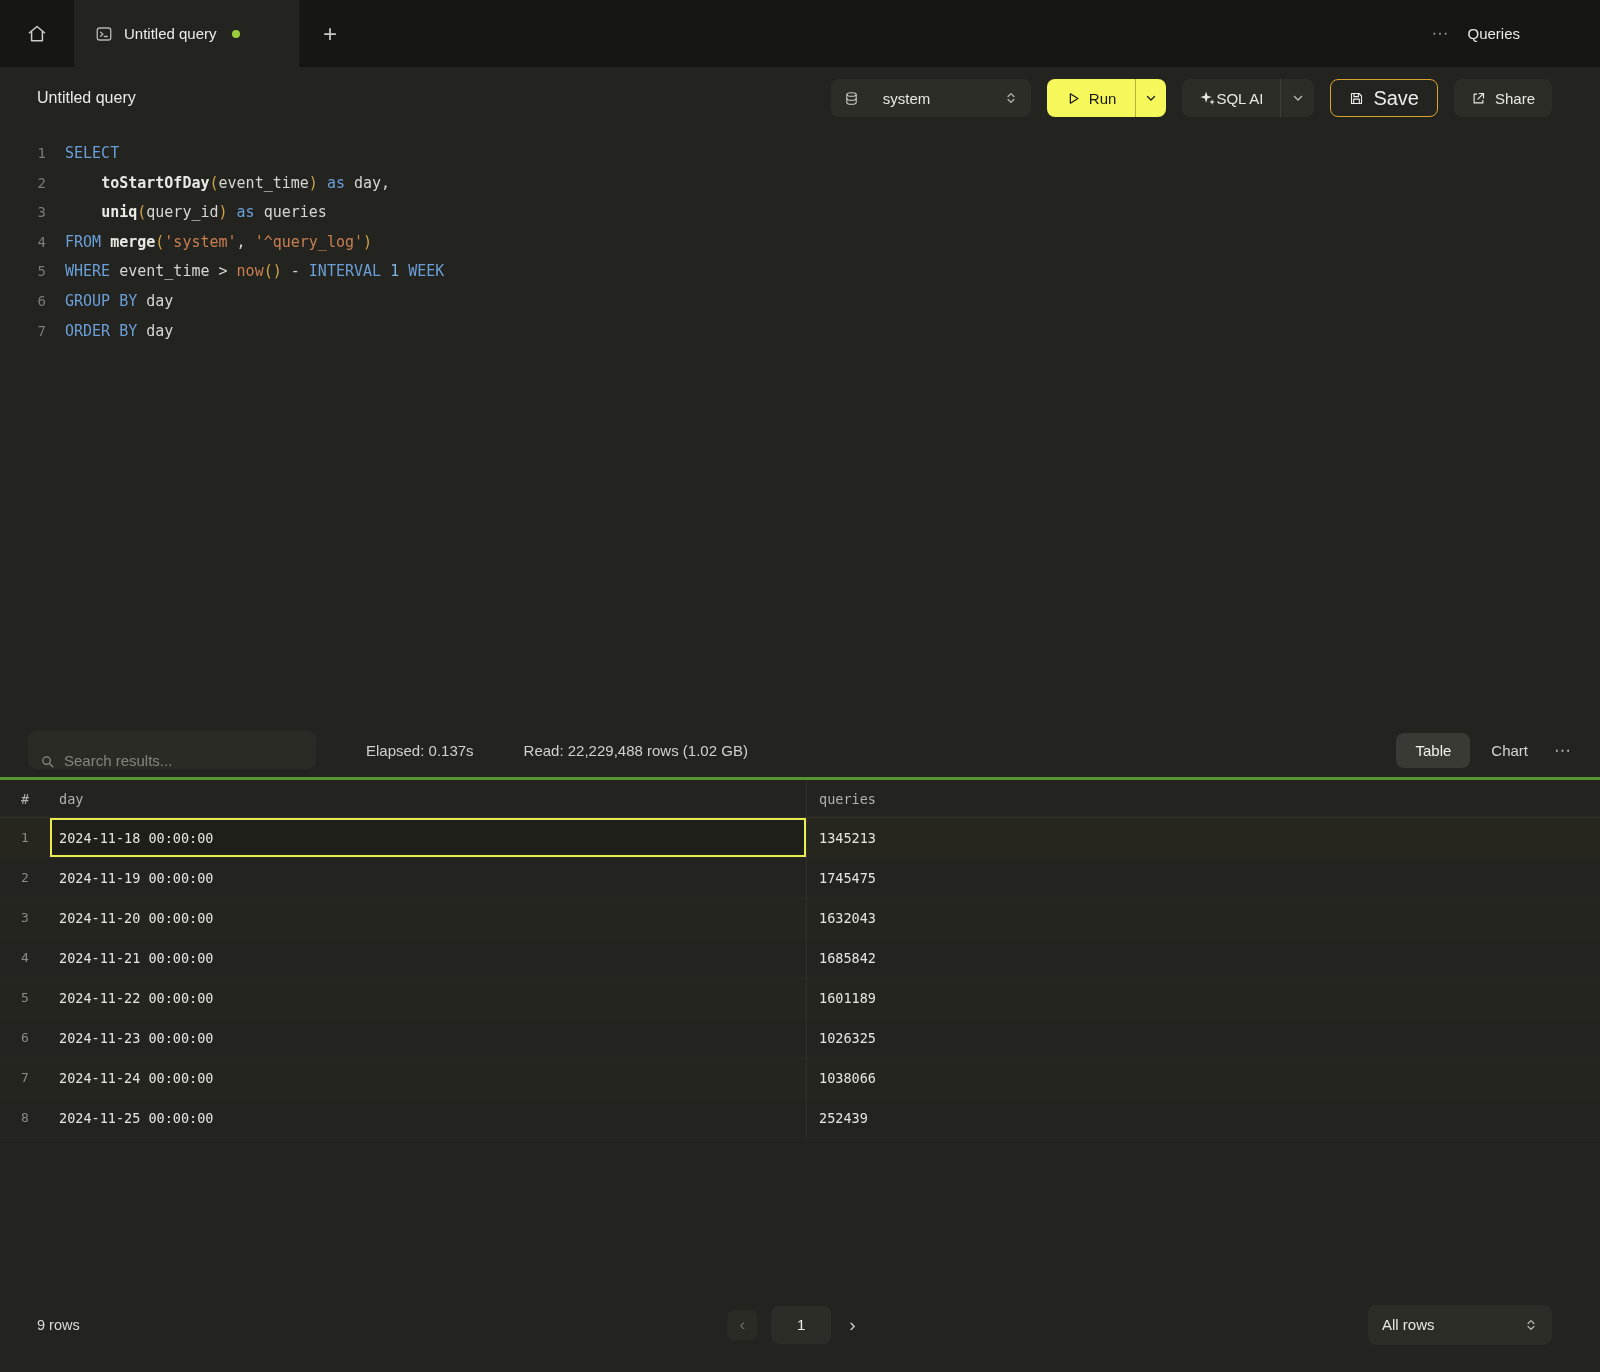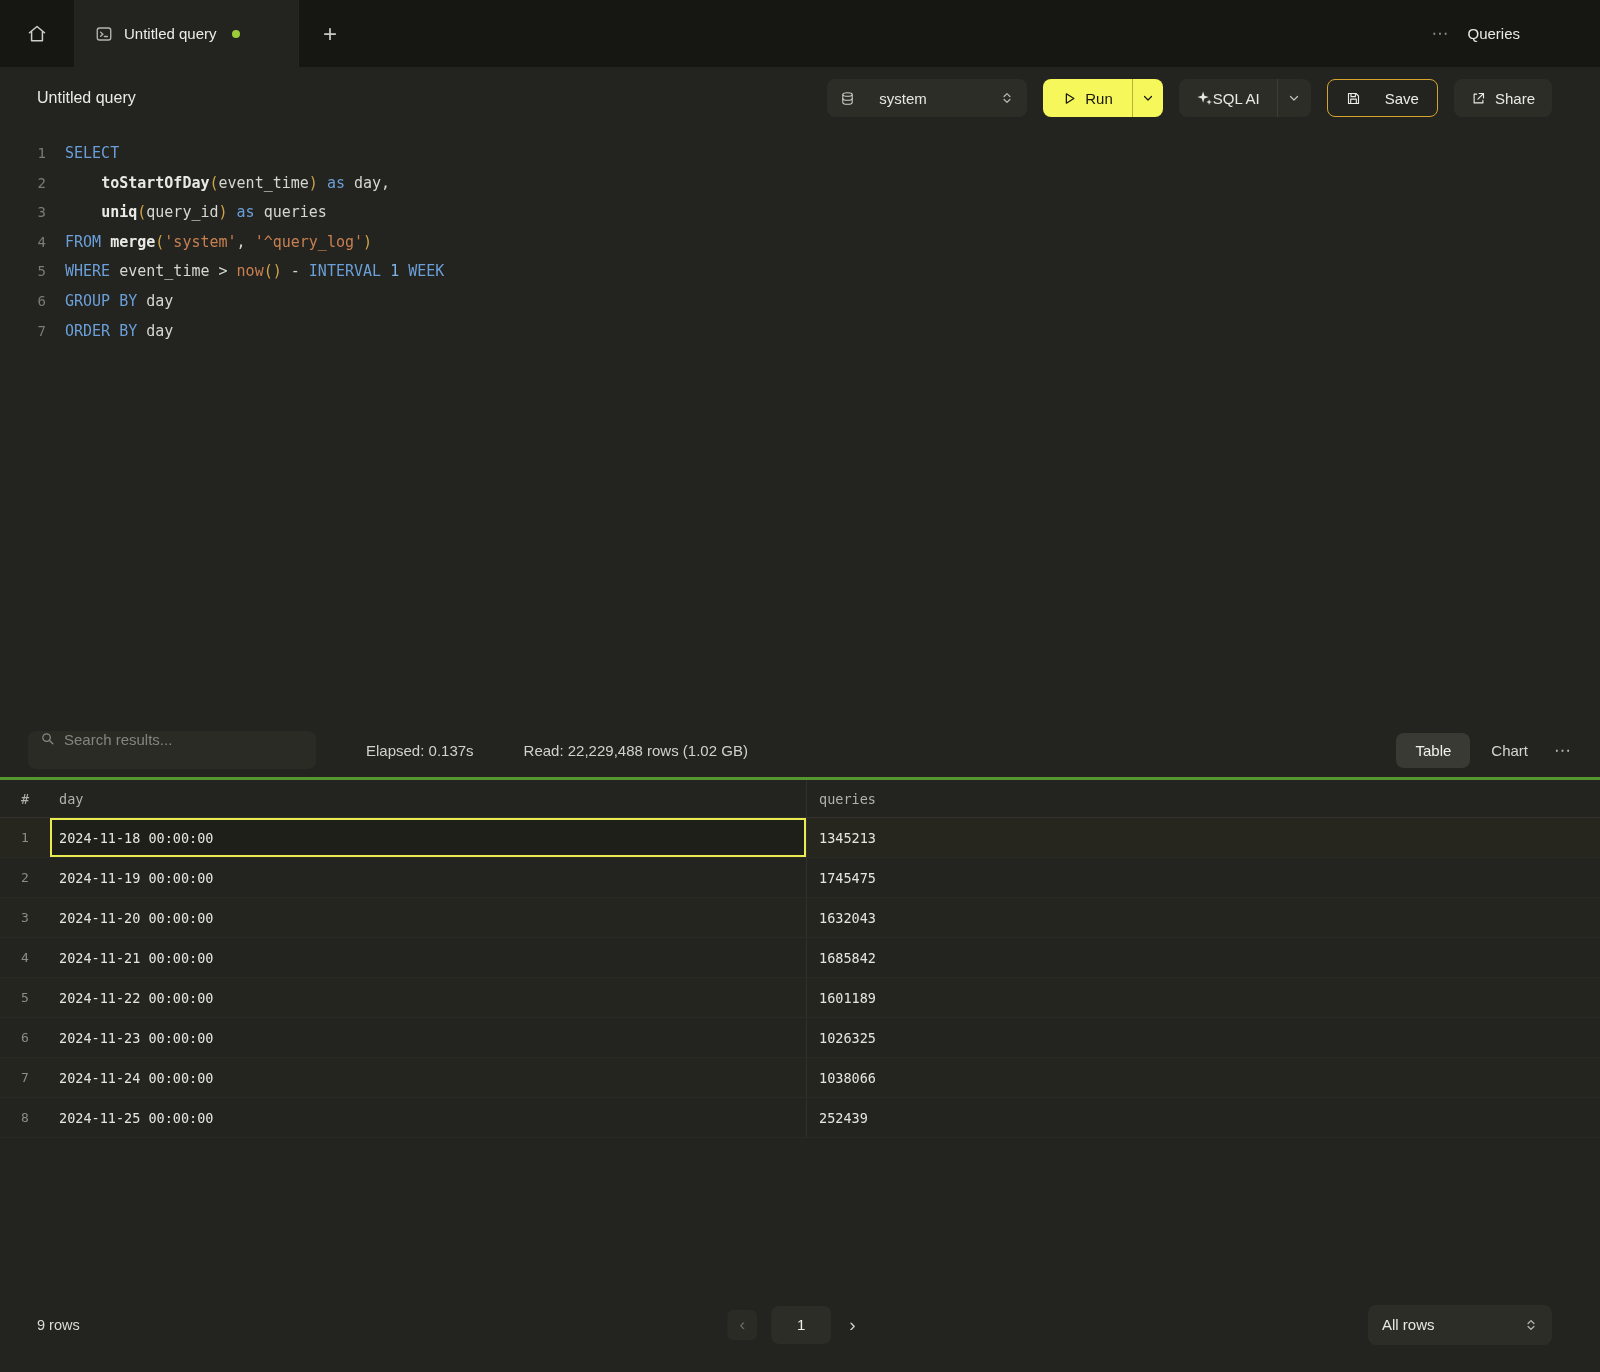--- a/index.html
+++ b/index.html
@@ -29,40 +29,40 @@
   .header { height:62px; display:flex; align-items:center; padding:0 48px 0 37px; flex-shrink:0; }
   .page-title { font-size:16px; font-weight:400; color:#ebebe6; }
   .header-actions { margin-left:auto; display:flex; align-items:center; gap:16px; }
   .select-btn { width:200px; height:38px; background:#2d2d28; border-radius:8px; display:flex; align-items:center; gap:24px; padding:0 13px; font-size:15px; color:#e8e8e3; }
   .select-btn .updown { margin-left:auto; display:flex; }
   .btn-group { display:flex; height:38px; border-radius:8px; overflow:hidden; }
   .run-main { background:#f5f75a; color:#17170a; padding:0 19px; display:flex; align-items:center; gap:8px; font-size:15px; font-weight:500; }
   .run-chev { background:#f5f75a; color:#17170a; width:31px; border-left:1px solid rgba(50,50,5,0.35); display:flex; align-items:center; justify-content:center; }
   .sqlai-main { background:#2d2d28; padding:0 17px; display:flex; align-items:center; gap:0; font-size:15px; color:#e9e9e4; }
   .sqlai-chev { background:#2d2d28; color:#c3c3bd; width:34px; border-left:1px solid #3e3e38; display:flex; align-items:center; justify-content:center; }
-  .btn-save { height:38px; border:1.5px solid #d7a52e; border-radius:8px; padding:0 18px; display:flex; align-items:center; gap:24px; font-size:15px; color:#ededе8; color:#edede8; }
+  .btn-save { height:38px; border:1.5px solid #d7a52e; border-radius:8px; padding:0 18px; display:flex; align-items:center; gap:9px; font-size:20px; color:#ededе8; color:#edede8; }
   .btn-share { height:38px; background:#2d2d28; border-radius:8px; padding:0 17px; display:flex; align-items:center; gap:9px; font-size:15px; color:#e9e9e4; }
 
   
   .editor { height:594px; padding-top:10px; font-family:"DejaVu Sans Mono", monospace; font-size:15px; flex-shrink:0; overflow:hidden; }
   .code-line { display:flex; line-height:29.6px; }
   .line-number { width:46px; text-align:right; color:#7c7c76; margin-right:19px; font-size:14px; flex-shrink:0; }
   .code-text { white-space:pre; color:#d7d7d2; }
   .tok-kw { color:#6b9fd8; }
   .tok-fn { color:#eaeae5; font-weight:700; }
   .tok-paren { color:#cfa448; }
   .tok-id { color:#d7d7d2; }
   .tok-str { color:#c97f52; }
   .tok-builtin { color:#c97f52; }
   .tok-num { color:#7fb3e1; }
   .tok-op { color:#d7d7d2; }
 
   
   .results-toolbar { height:54px; display:flex; align-items:center; padding:0 28px; gap:26px; flex-shrink:0; }
-  .search-box { width:288px; height:38px; background:#2b2b26; border-radius:8px; display:flex; align-items:flex-start; gap:9px; padding:0 12px; flex-shrink:0; }
+  .search-box { width:288px; height:38px; background:#2b2b26; border-radius:8px; display:flex; align-items:flex-end; gap:9px; padding:0 12px; flex-shrink:0; }
   .search-input { flex:1; background:transparent; border:none; outline:none; color:#e6e6e1; font-size:15px; min-width:0; }
   .search-input::placeholder { color:#85857f; }
   .meta-text { font-size:15px; color:#d2d2cc; white-space:nowrap;margin-left:24px; }
   .toolbar-right { margin-left:auto; display:flex; align-items:center; gap:7px; }
   .segmented { display:flex; align-items:center; gap:2px; }
   .seg-btn { padding:9px 19px; font-size:15px; color:#d6d6d0; border-radius:8px; }
   .seg-btn.active { background:#3a3a34; color:#f2f2ec; }
   .toolbar-more { color:#b9b9b3; font-size:17px; letter-spacing:1px; }
 
   .green-line { height:3px; background:#55962f; flex-shrink:0; }

